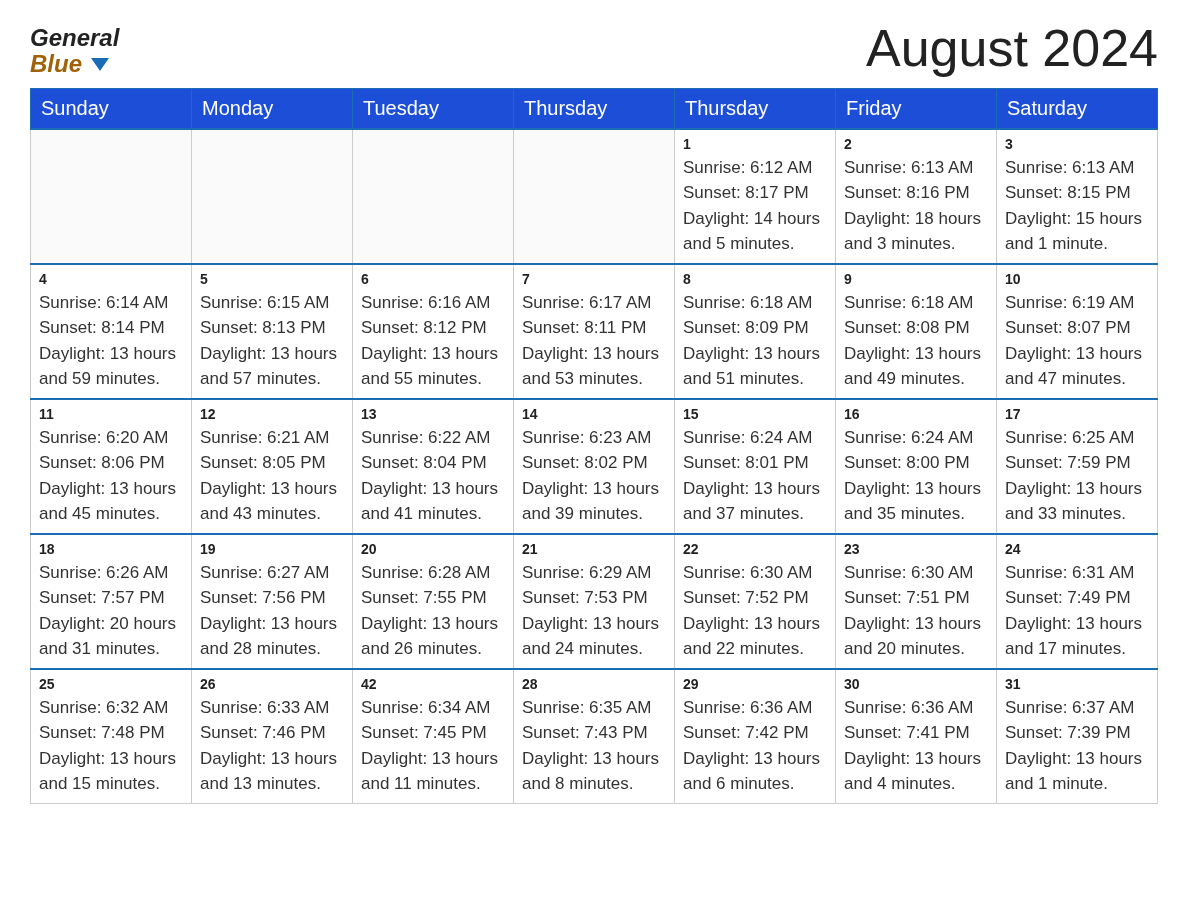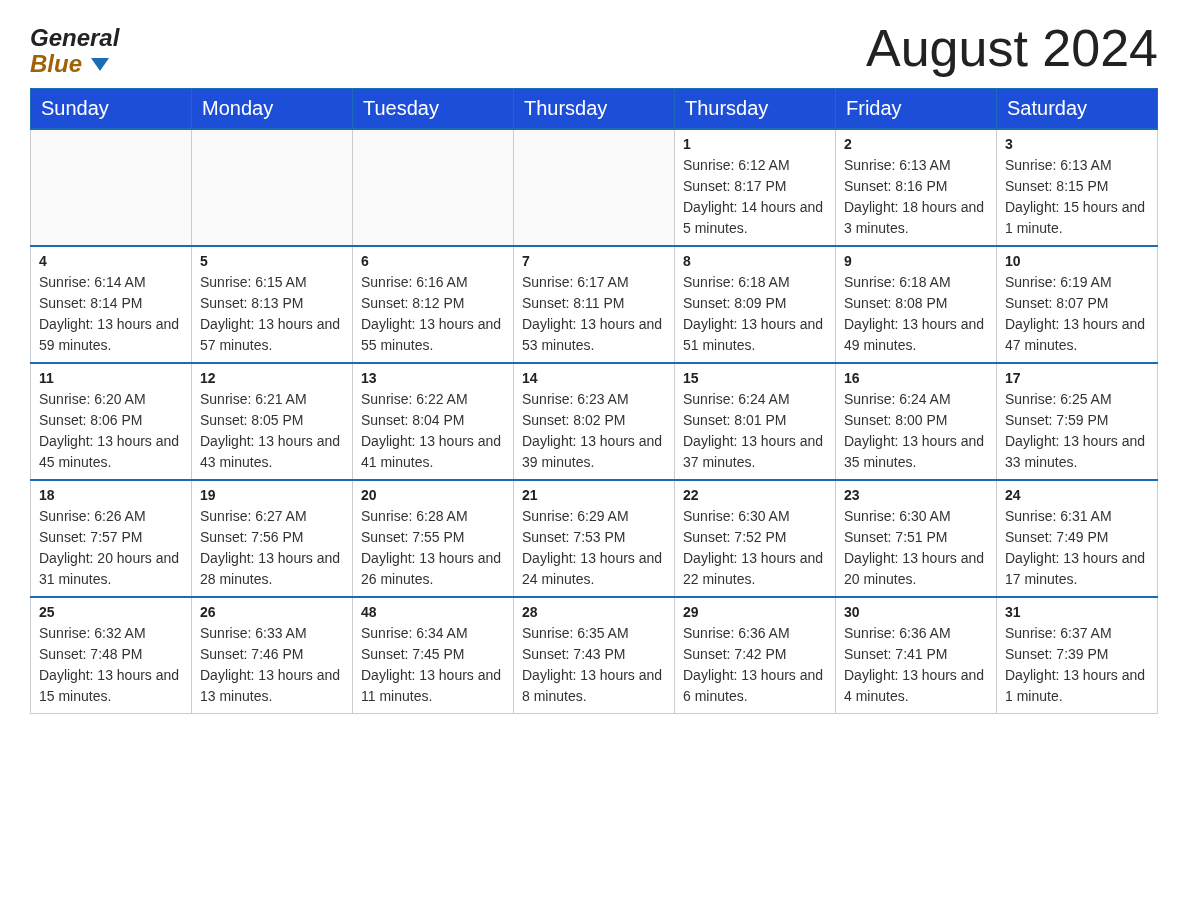--- a/index.html
+++ b/index.html
@@ -68,21 +68,21 @@
       border-right: 1px solid #ccc;
     }
     .day-number {
       font-size: 14px;
       font-weight: bold;
       color: #222;
       display: block;
       margin-bottom: 3px;
     }
     .day-info {
-      font-size: 14px;
+      font-size: 17px;
       color: #333;
       line-height: 1.5;
     }
     .empty-cell {
       background: #fafafa;
     }
     .logo-row {
       display: flex;
       align-items: center;
     }
@@ -237,21 +237,21 @@
       <tr>
         <td>
           <span class="day-number">25</span>
           <div class="day-info"><span>Sunrise: 6:32 AM</span><br><span>Sunset: 7:48 PM</span><br><span>Daylight: 13 hours and 15 minutes.</span></div>
         </td>
         <td>
           <span class="day-number">26</span>
           <div class="day-info"><span>Sunrise: 6:33 AM</span><br><span>Sunset: 7:46 PM</span><br><span>Daylight: 13 hours and 13 minutes.</span></div>
         </td>
         <td>
-          <span class="day-number">48</span>
+          <span class="day-number">42</span>
           <div class="day-info"><span>Sunrise: 6:34 AM</span><br><span>Sunset: 7:45 PM</span><br><span>Daylight: 13 hours and 11 minutes.</span></div>
         </td>
         <td>
           <span class="day-number">28</span>
           <div class="day-info"><span>Sunrise: 6:35 AM</span><br><span>Sunset: 7:43 PM</span><br><span>Daylight: 13 hours and 8 minutes.</span></div>
         </td>
         <td>
           <span class="day-number">29</span>
           <div class="day-info"><span>Sunrise: 6:36 AM</span><br><span>Sunset: 7:42 PM</span><br><span>Daylight: 13 hours and 6 minutes.</span></div>
         </td>

